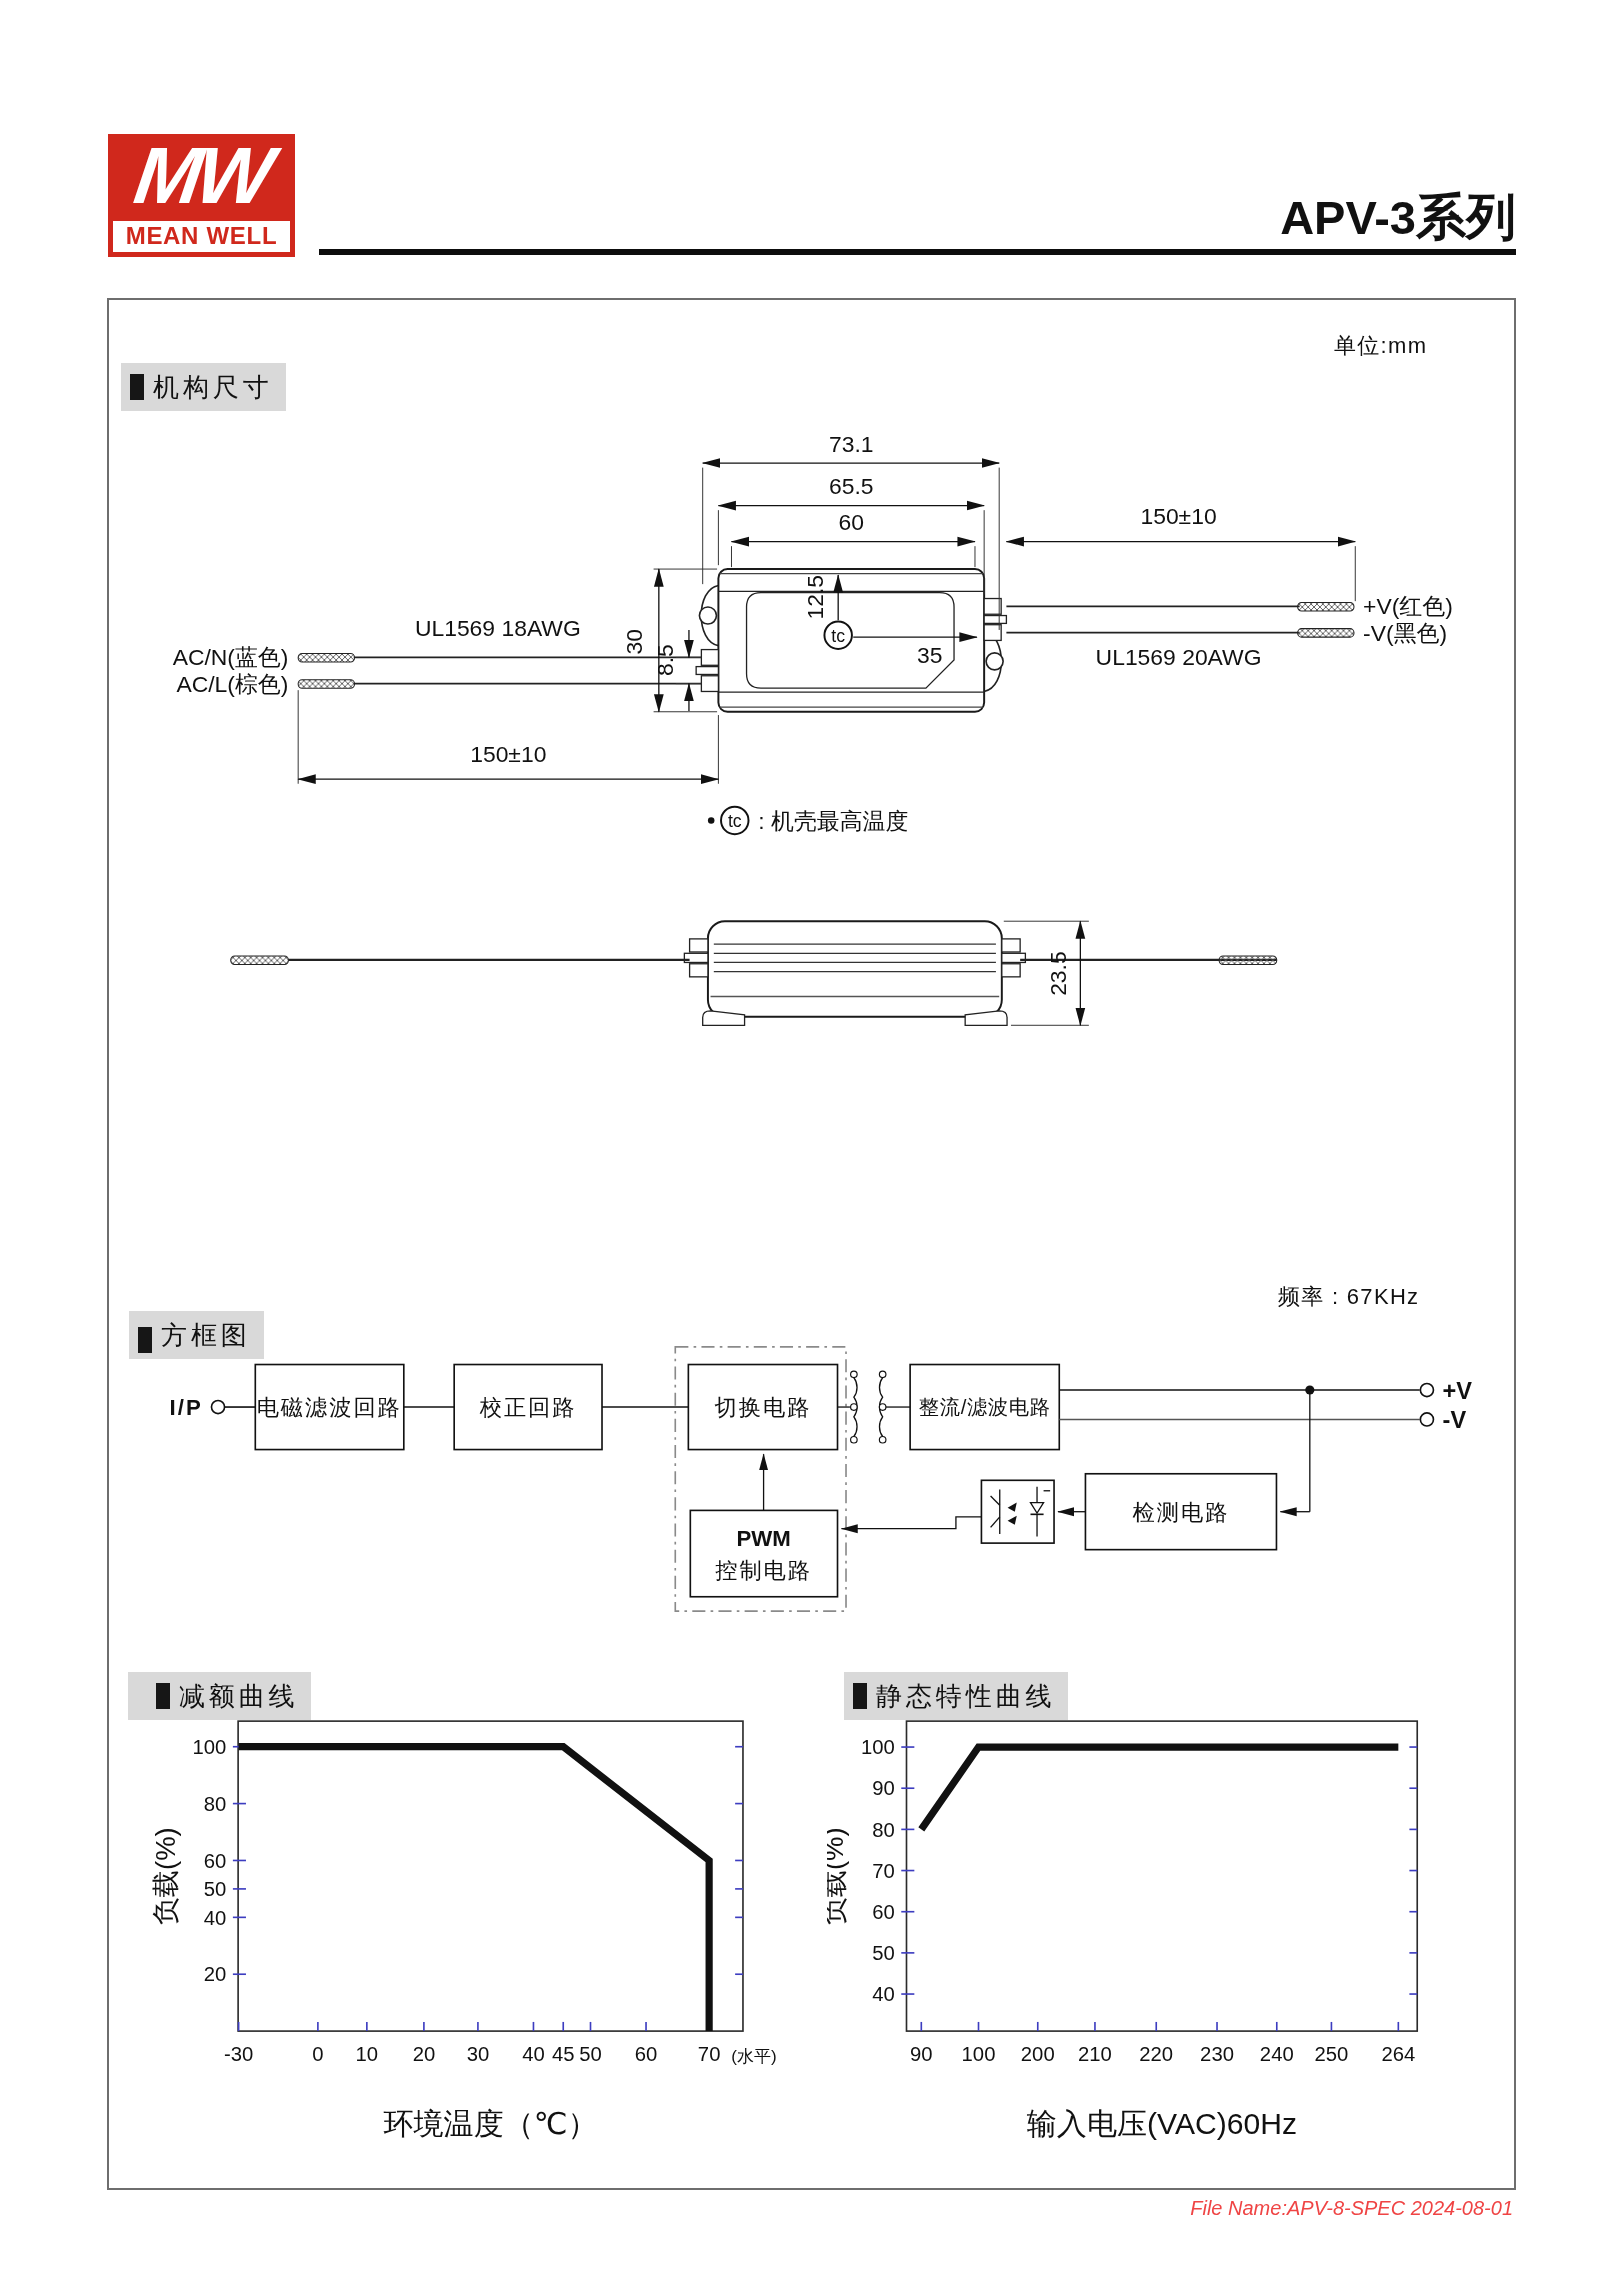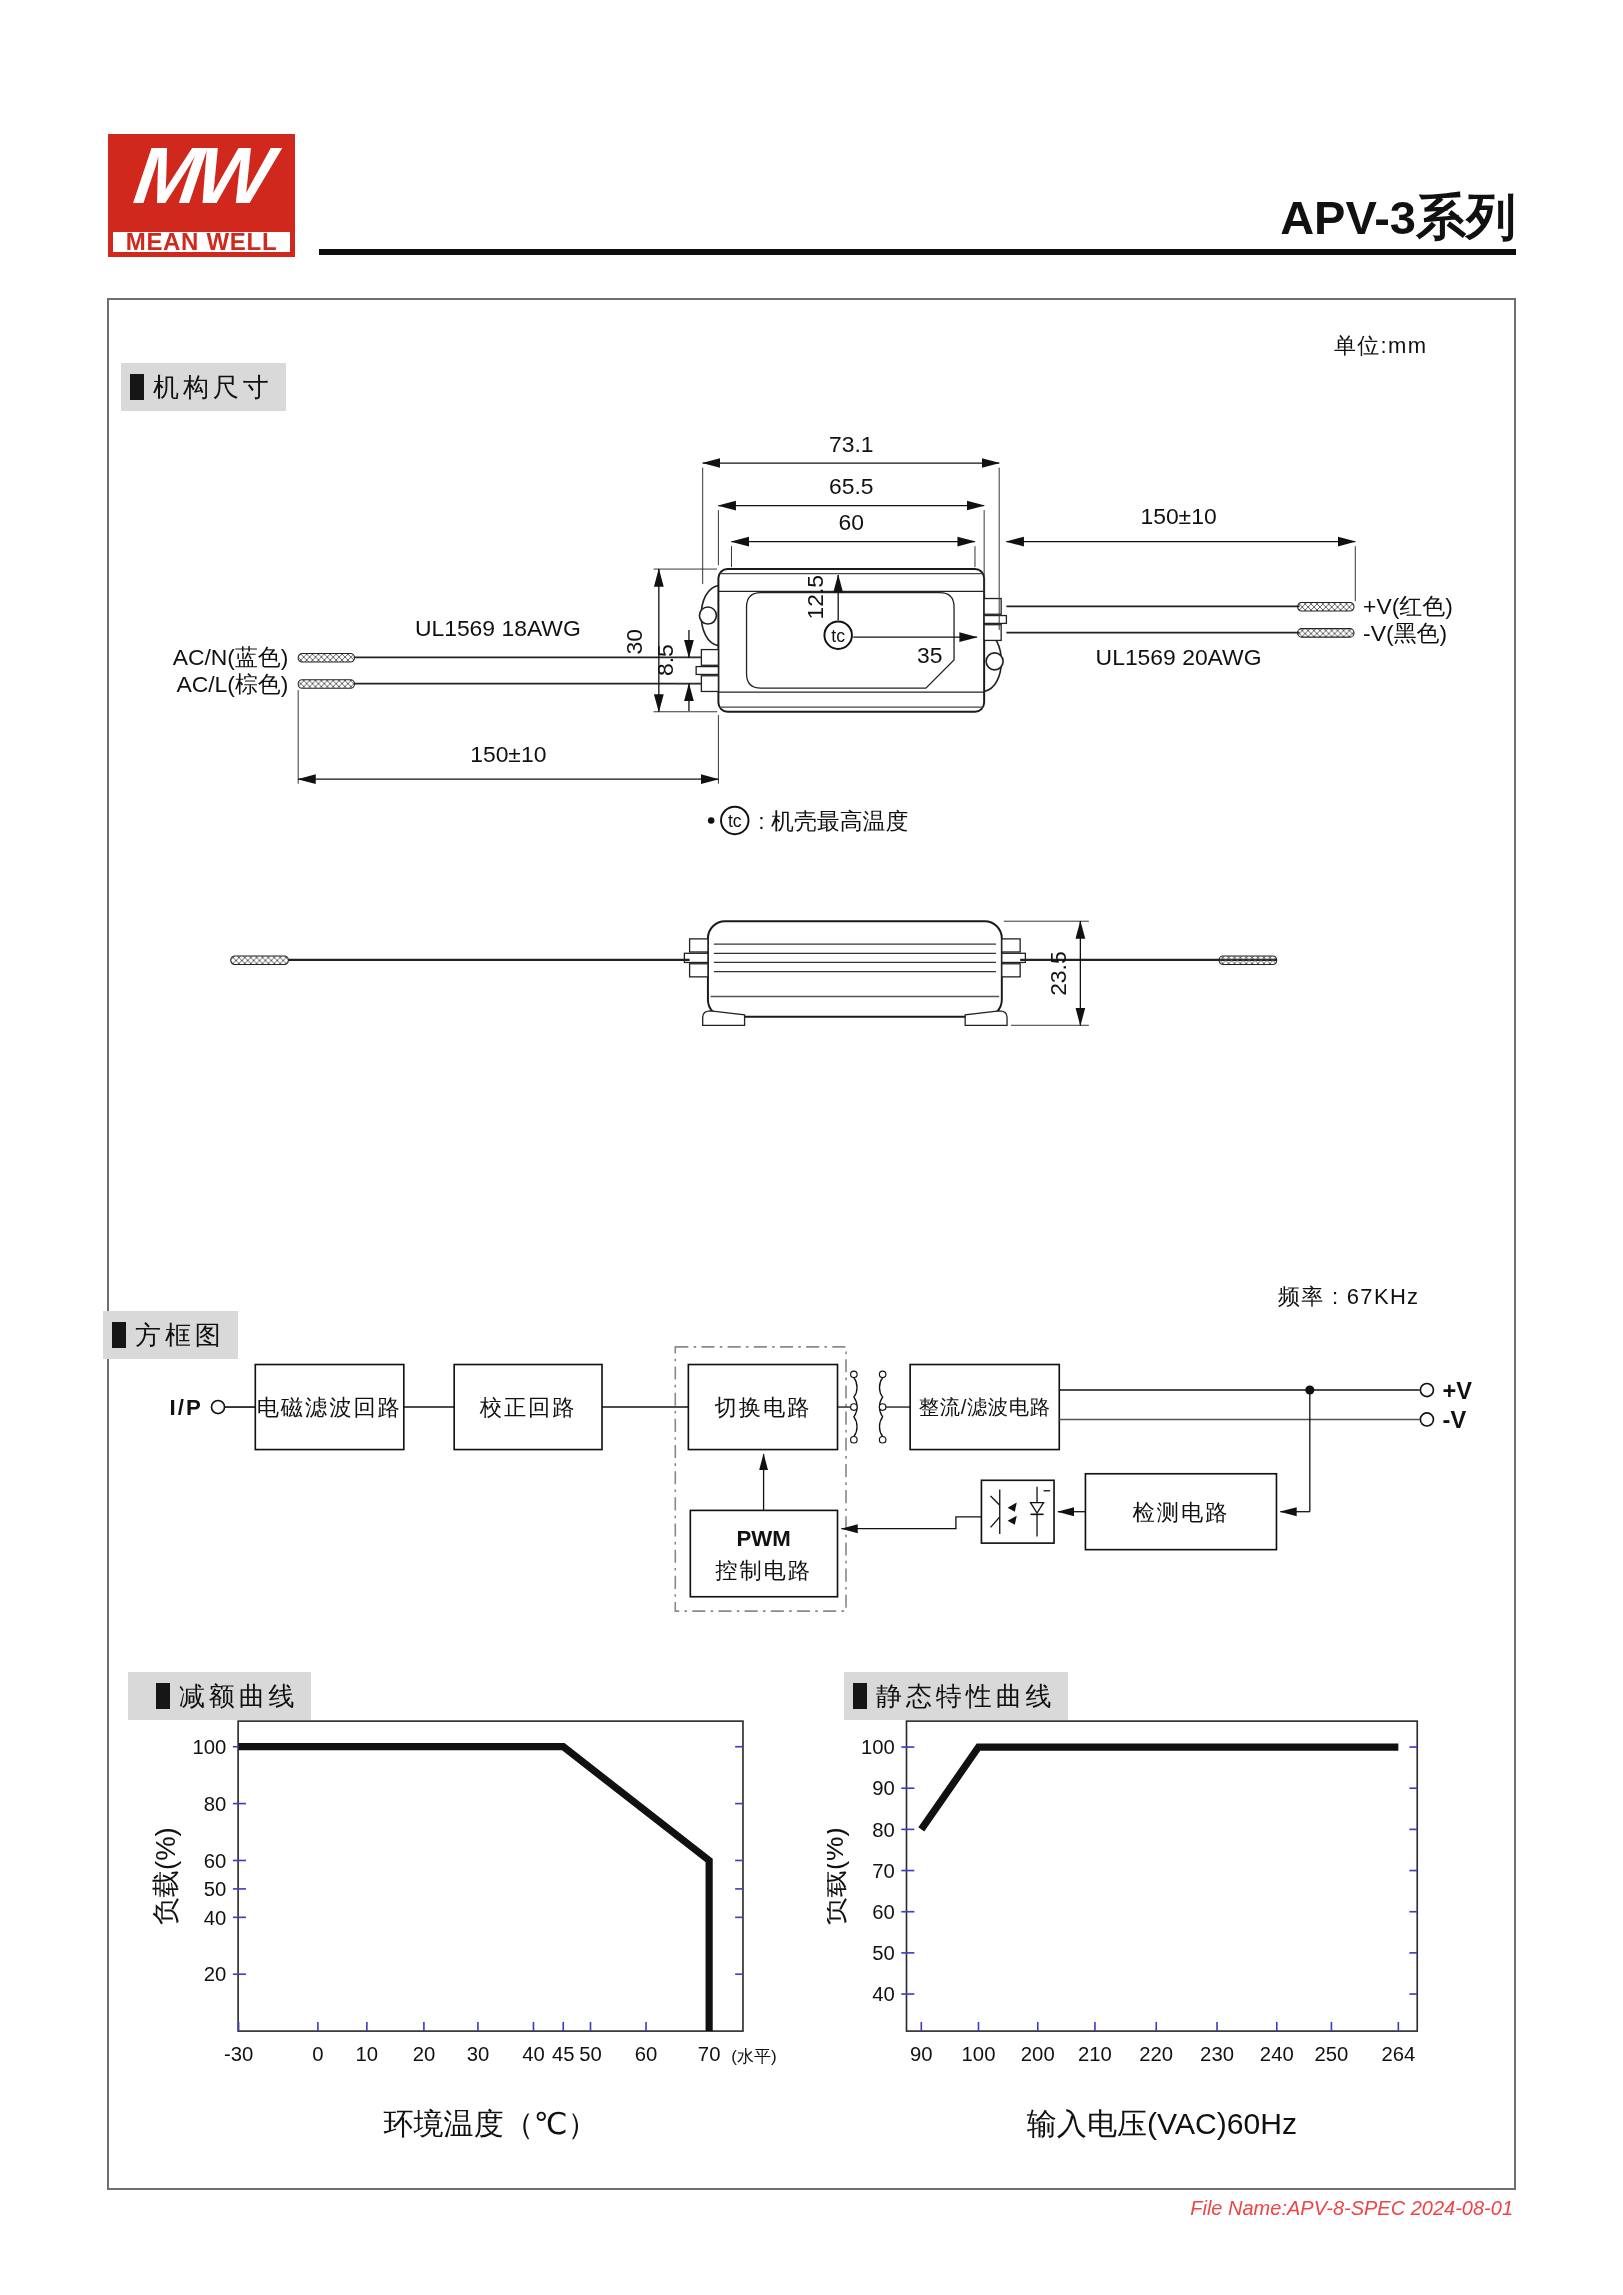--- a/index.html
+++ b/index.html
@@ -5,21 +5,21 @@
   html,body{margin:0;padding:0;background:#e8e8e8;}
   .page{position:relative;width:1623px;height:2295px;background:#ffffff;overflow:hidden;
         font-family:"Liberation Sans","DejaVu Sans",sans-serif;color:#111;}
   .abs{position:absolute;}
 
   
   .logo{left:108px;top:134px;width:187px;height:123px;background:#d0281c;}
   .logo-mw{position:absolute;top:-1.3px;left:0;width:100%;text-align:center;color:#fff;
            font-weight:bold;font-style:italic;font-size:80px;line-height:86px;
            transform:skewX(-8deg);letter-spacing:-5.2px;}
-  .logo-band{position:absolute;left:5.2px;right:5.2px;bottom:5.2px;height:20px;background:#fff;
+  .logo-band{position:absolute;left:5.2px;right:5.2px;bottom:5.2px;height:31px;background:#fff;
              display:flex;align-items:center;justify-content:center;}
   .logo-band span{color:#d0281c;font-weight:bold;font-size:24px;letter-spacing:0.7px;}
   .doc-title{left:319px;top:185px;font-size:42px;font-weight:bold;letter-spacing:8.5px;white-space:nowrap;}
   .doc-series{top:184px;right:107px;white-space:nowrap;}
   .doc-series .m{font-size:47px;font-weight:bold;letter-spacing:0;}
   .doc-series .s{font-size:50px;font-weight:bold;}
   .head-rule{left:319px;top:249px;width:1197px;height:5.9px;background:#0d0d0d;}
 
   
   .main-box{left:107px;top:298px;width:1409px;height:1892px;border:2px solid #6e6e6e;box-sizing:border-box;}
@@ -54,21 +54,21 @@
   <div class="abs head-rule"></div>
 
   <div class="abs main-box"></div>
 
   <div class="abs sec" style="left:121px;top:321px;">
     <span class="bullet"></span>
     <span class="txt">机构尺寸</span>
   </div>
   <div class="abs unit-note" style="left:1334px;top:331px;">单位:mm</div>
 
-  <div class="abs sec" style="left:103px;top:1269px;">
+  <div class="abs sec" style="left:129px;top:1269px;align-items:flex-end;">
     <span class="bullet"></span>
     <span class="txt">方框图</span>
   </div>
   <div class="abs freq-note" style="left:1278px;top:1282px;">频率 : 67KHz</div>
 
   <div class="abs sec" style="left:128px;top:1630px;padding-left:28px;">
     <span class="bullet"></span>
     <span class="txt">减额曲线</span>
   </div>
   <div class="abs sec" style="left:844px;top:1630px;">

